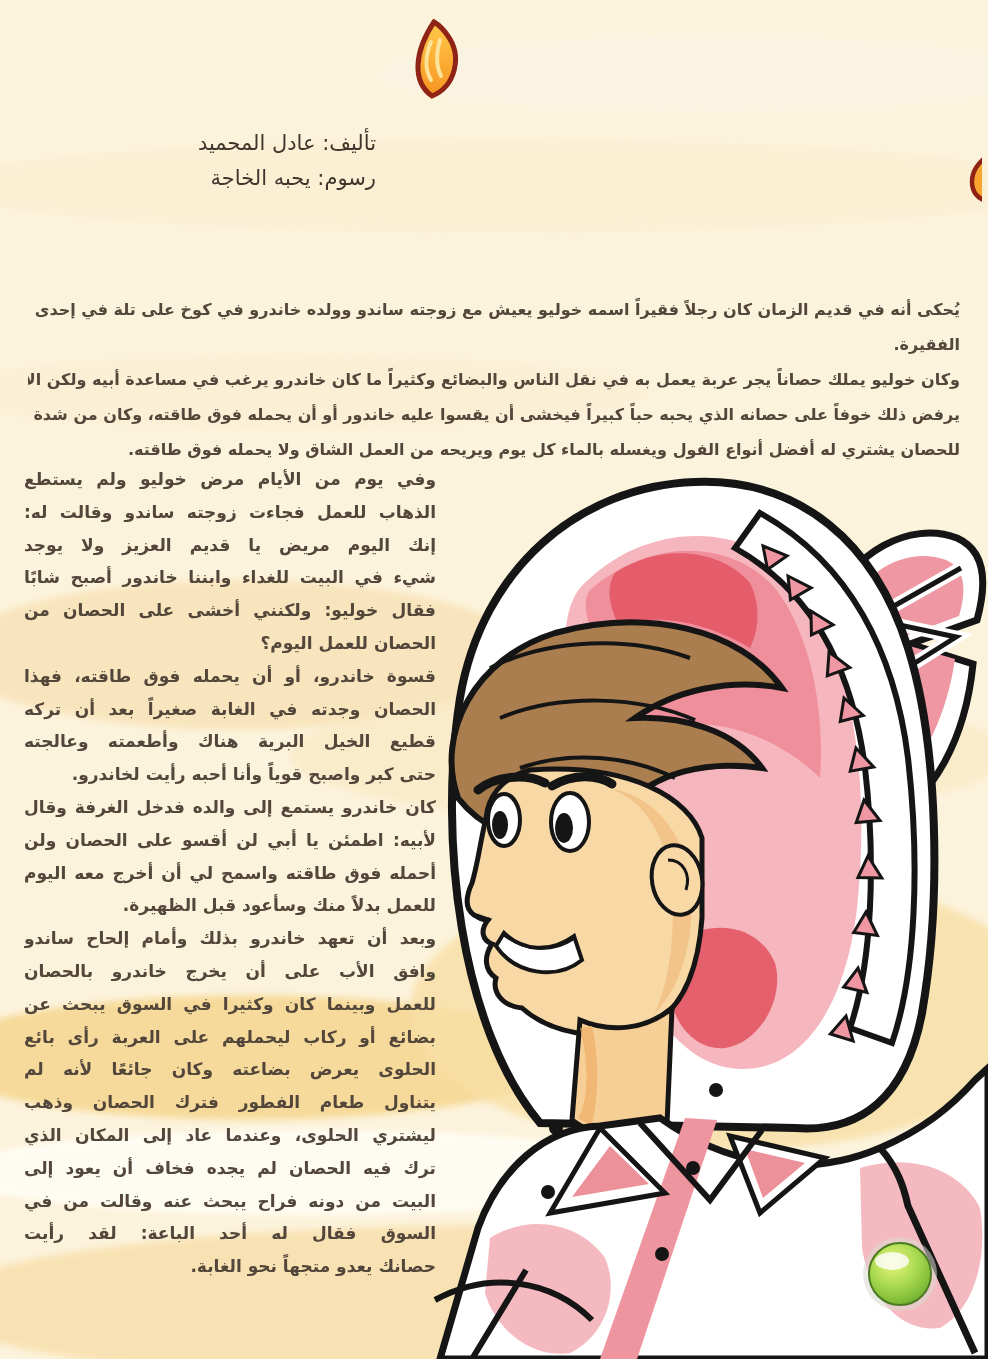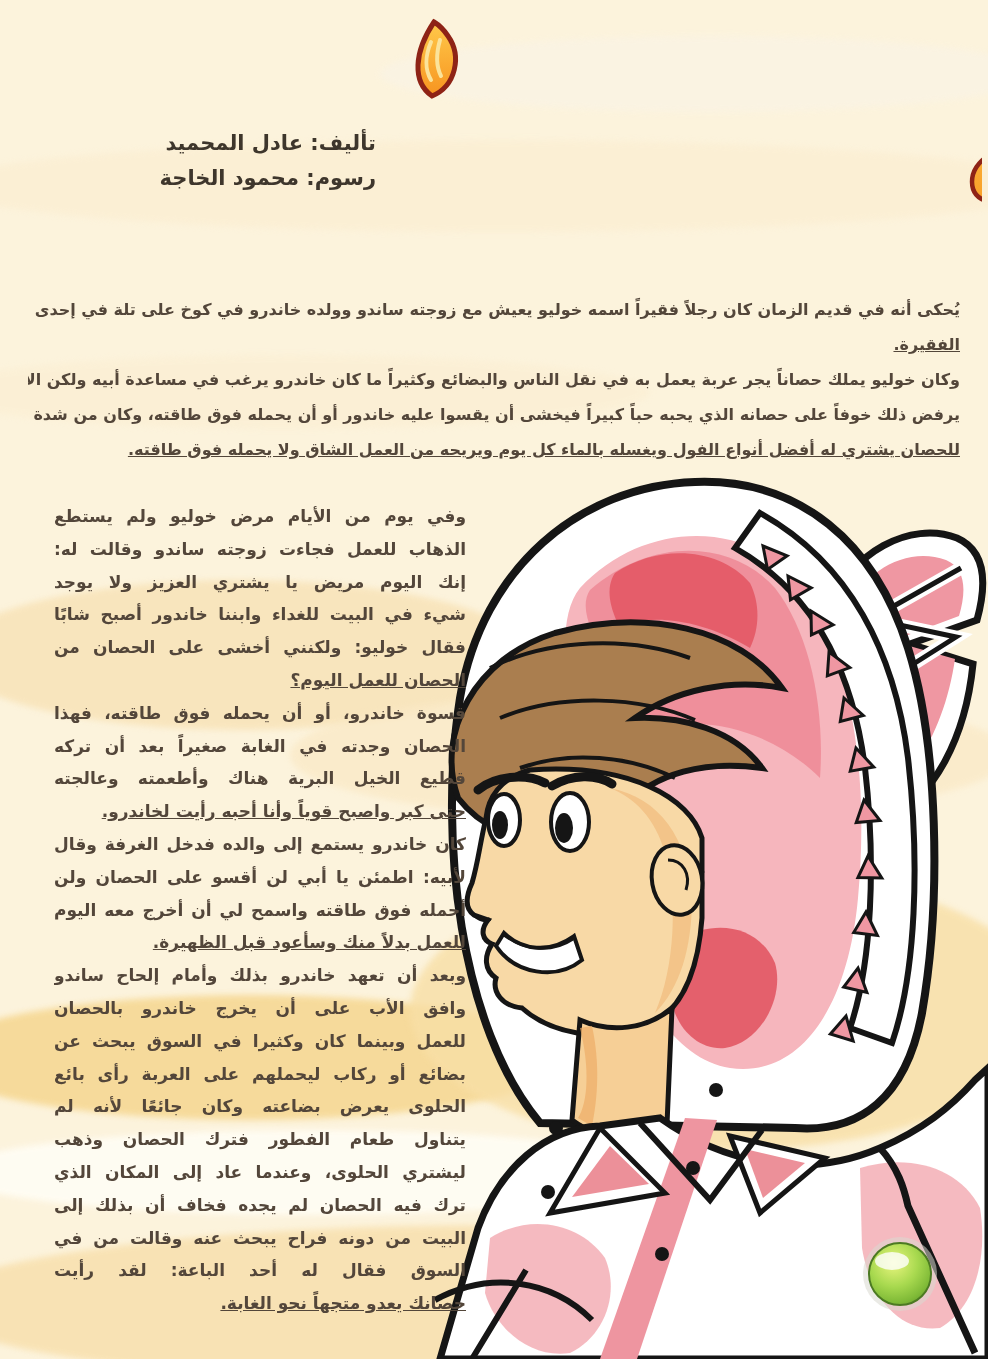--- a/index.html
+++ b/index.html
@@ -12,28 +12,28 @@
   .b4{left:-50px;top:580px;width:580px;height:150px;background:#f8e3b8;opacity:.85;}
   .b5{left:290px;top:690px;width:720px;height:130px;background:#fae9c6;opacity:.75;}
   .b6{left:-70px;top:995px;width:640px;height:125px;background:#f6d894;opacity:.9;}
   .b7{left:410px;top:870px;width:640px;height:280px;background:#f8dfa6;opacity:.8;}
   .b8{left:-50px;top:1130px;width:720px;height:85px;background:#fffdf4;opacity:.95;}
   .b9{left:-70px;top:1225px;width:1140px;height:160px;background:#f8e0ae;opacity:.85;}
   .b10{left:590px;top:1165px;width:430px;height:210px;background:#f6d894;opacity:.7;}
 
   .title-logo{position:absolute;left:398px;top:8px;width:584px;height:252px;z-index:2;}
   .credits{position:absolute;left:38px;top:126px;width:338px;z-index:2;direction:rtl;text-align:right;
-           color:#3e362c;font-weight:bold;font-size:21px;line-height:35px;}
+           color:#3e362c;font-weight:normal;font-size:21px;line-height:35px;}
   .textblock{position:absolute;z-index:2;direction:rtl;color:#53463a;font-weight:bold;}
   #intro-text{left:28px;top:292px;width:932px;}
   #intro-text .line{height:35px;line-height:35px;font-size:16px;}
-  #column-text{left:24px;top:500px;width:412px;margin-left:30px;}
+  #column-text{left:24px;top:463px;width:412px;}
   #column-text .line{height:32.8px;line-height:32.8px;font-size:17px;}
   .line{text-align:justify;text-align-last:justify;overflow:hidden;white-space:nowrap;}
-  .line.last{text-align-last:right;text-decoration:underline;}
+  .line.last{text-align-last:right;}
   .illustration{position:absolute;left:430px;top:468px;width:558px;height:891px;z-index:1;}
 </style>
 </head>
 <body>
 
 <div class="page">
 
   <div class="band b1"></div>
   <div class="band b2"></div>
   <div class="band b3"></div>
@@ -54,54 +54,54 @@
     </defs>
     <text x="566" y="196" text-anchor="end" font-family="DejaVu Sans, sans-serif" font-weight="bold" font-size="158" fill="url(#titleGrad)" stroke="#8e2316" stroke-width="9" paint-order="stroke">الحمولة</text>
     <g>
       <path d="M 36,14 C 16,44 14,74 34,88 C 58,78 64,48 50,28 C 46,22 41,17 36,14 Z" fill="url(#titleGrad)" stroke="#8e2316" stroke-width="5"></path>
       <path d="M 33,34 C 27,48 27,62 33,72 M 42,32 C 38,46 38,58 43,68" stroke="#fbe39a" stroke-width="4" fill="none" stroke-linecap="round"></path>
     </g>
   </svg>
 
   <div class="credits">
     <div>تأليف: عادل المحميد</div>
-    <div>رسوم: محمود الخاجة</div>
+    <div>رسوم: يحبه الخاجة</div>
   </div>
 
   <div class="textblock" id="intro-text">
       <div class="line">يُحكى أنه في قديم الزمان كان رجلاً فقيراً اسمه خوليو يعيش مع زوجته ساندو وولده خاندرو في كوخ على تلة في إحدى القرى الريفية</div>
       <div class="line last">الفقيرة.</div>
       <div class="line">وكان خوليو يملك حصاناً يجر عربة يعمل به في نقل الناس والبضائع وكثيراً ما كان خاندرو يرغب في مساعدة أبيه ولكن الأب كان</div>
       <div class="line">يرفض ذلك خوفاً على حصانه الذي يحبه حباً كبيراً فيخشى أن يقسوا عليه خاندور أو أن يحمله فوق طاقته، وكان من شدة حبه</div>
       <div class="line last">للحصان يشتري له أفضل أنواع الفول ويغسله بالماء كل يوم ويريحه من العمل الشاق ولا يحمله فوق طاقته.</div>
     </div>
 
   <div class="textblock" id="column-text">
       <div class="line">وفي يوم من الأيام مرض خوليو ولم يستطع</div>
       <div class="line">الذهاب للعمل فجاءت زوجته ساندو وقالت له:</div>
-      <div class="line">إنك اليوم مريض يا يشتري العزيز ولا يوجد</div>
+      <div class="line">إنك اليوم مريض يا قديم العزيز ولا يوجد</div>
       <div class="line">شيء في البيت للغداء وابننا خاندور أصبح شابًا</div>
       <div class="line">فقال خوليو: ولكنني أخشى على الحصان من</div>
       <div class="line last">الحصان للعمل اليوم؟</div>
       <div class="line">قسوة خاندرو، أو أن يحمله فوق طاقته، فهذا</div>
       <div class="line">الحصان وجدته في الغابة صغيراً بعد أن تركه</div>
       <div class="line">قطيع الخيل البرية هناك وأطعمته وعالجته</div>
       <div class="line last">حتى كبر واصبح قوياً وأنا أحبه رأيت لخاندرو.</div>
       <div class="line">كان خاندرو يستمع إلى والده فدخل الغرفة وقال</div>
       <div class="line">لأبيه: اطمئن يا أبي لن أقسو على الحصان ولن</div>
       <div class="line">أحمله فوق طاقته واسمح لي أن أخرج معه اليوم</div>
       <div class="line last">للعمل بدلاً منك وسأعود قبل الظهيرة.</div>
       <div class="line">وبعد أن تعهد خاندرو بذلك وأمام إلحاح ساندو</div>
       <div class="line">وافق الأب على أن يخرج خاندرو بالحصان</div>
       <div class="line">للعمل وبينما كان وكثيرا في السوق يبحث عن</div>
       <div class="line">بضائع أو ركاب ليحملهم على العربة رأى بائع</div>
       <div class="line">الحلوى يعرض بضاعته وكان جائعًا لأنه لم</div>
       <div class="line">يتناول طعام الفطور فترك الحصان وذهب</div>
       <div class="line">ليشتري الحلوى، وعندما عاد إلى المكان الذي</div>
-      <div class="line">ترك فيه الحصان لم يجده فخاف أن بذلك إلى</div>
+      <div class="line">ترك فيه الحصان لم يجده فخاف أن يعود إلى</div>
       <div class="line">البيت من دونه فراح يبحث عنه وقالت من في</div>
       <div class="line">السوق فقال له أحد الباعة: لقد رأيت</div>
       <div class="line last">حصانك يعدو متجهاً نحو الغابة.</div>
     </div>
 
   <svg class="illustration" viewBox="0 0 558 891">
     <defs>
       <radialGradient id="ballGrad" cx="0.4" cy="0.32" r="0.85">
         <stop offset="0" stop-color="#e9f57e"></stop>
         <stop offset="0.45" stop-color="#a8d94f"></stop>

